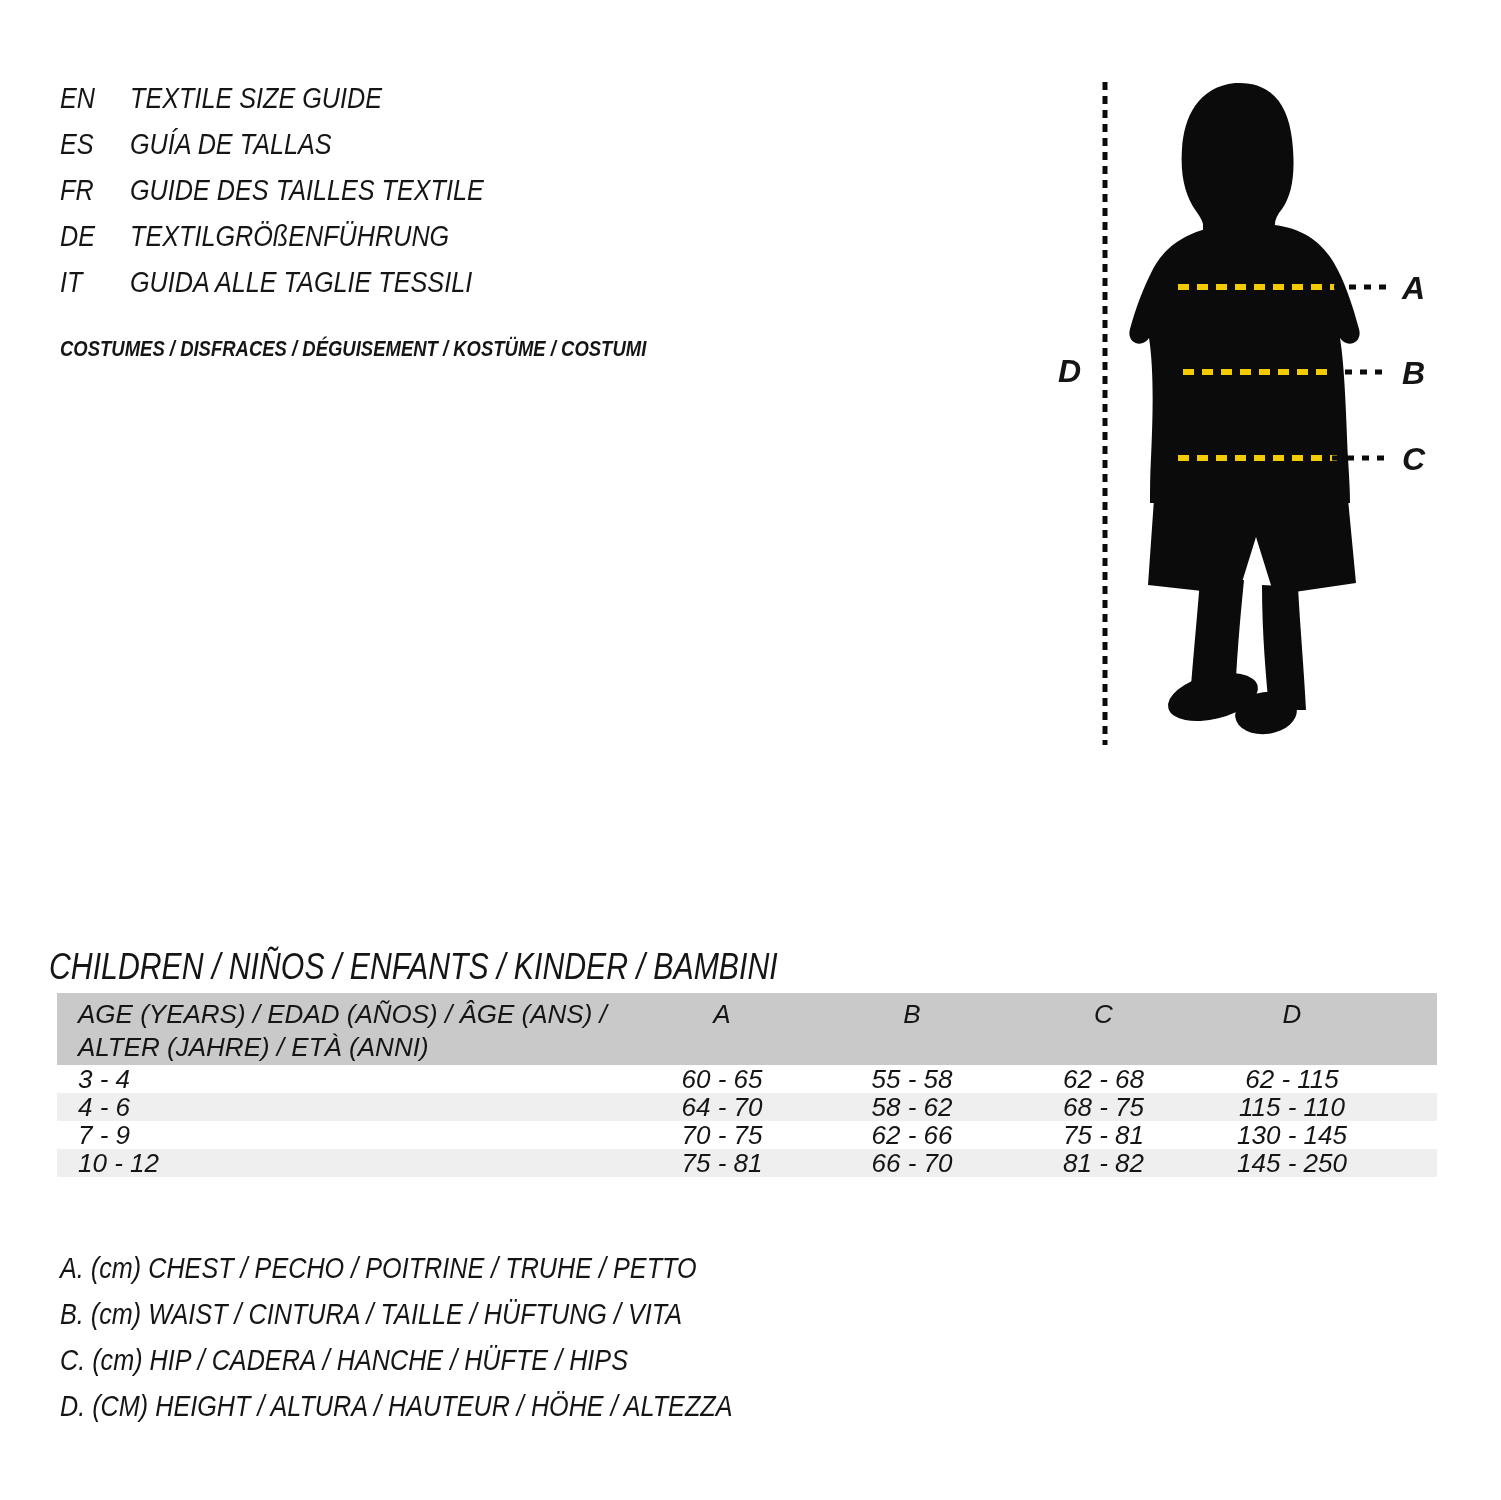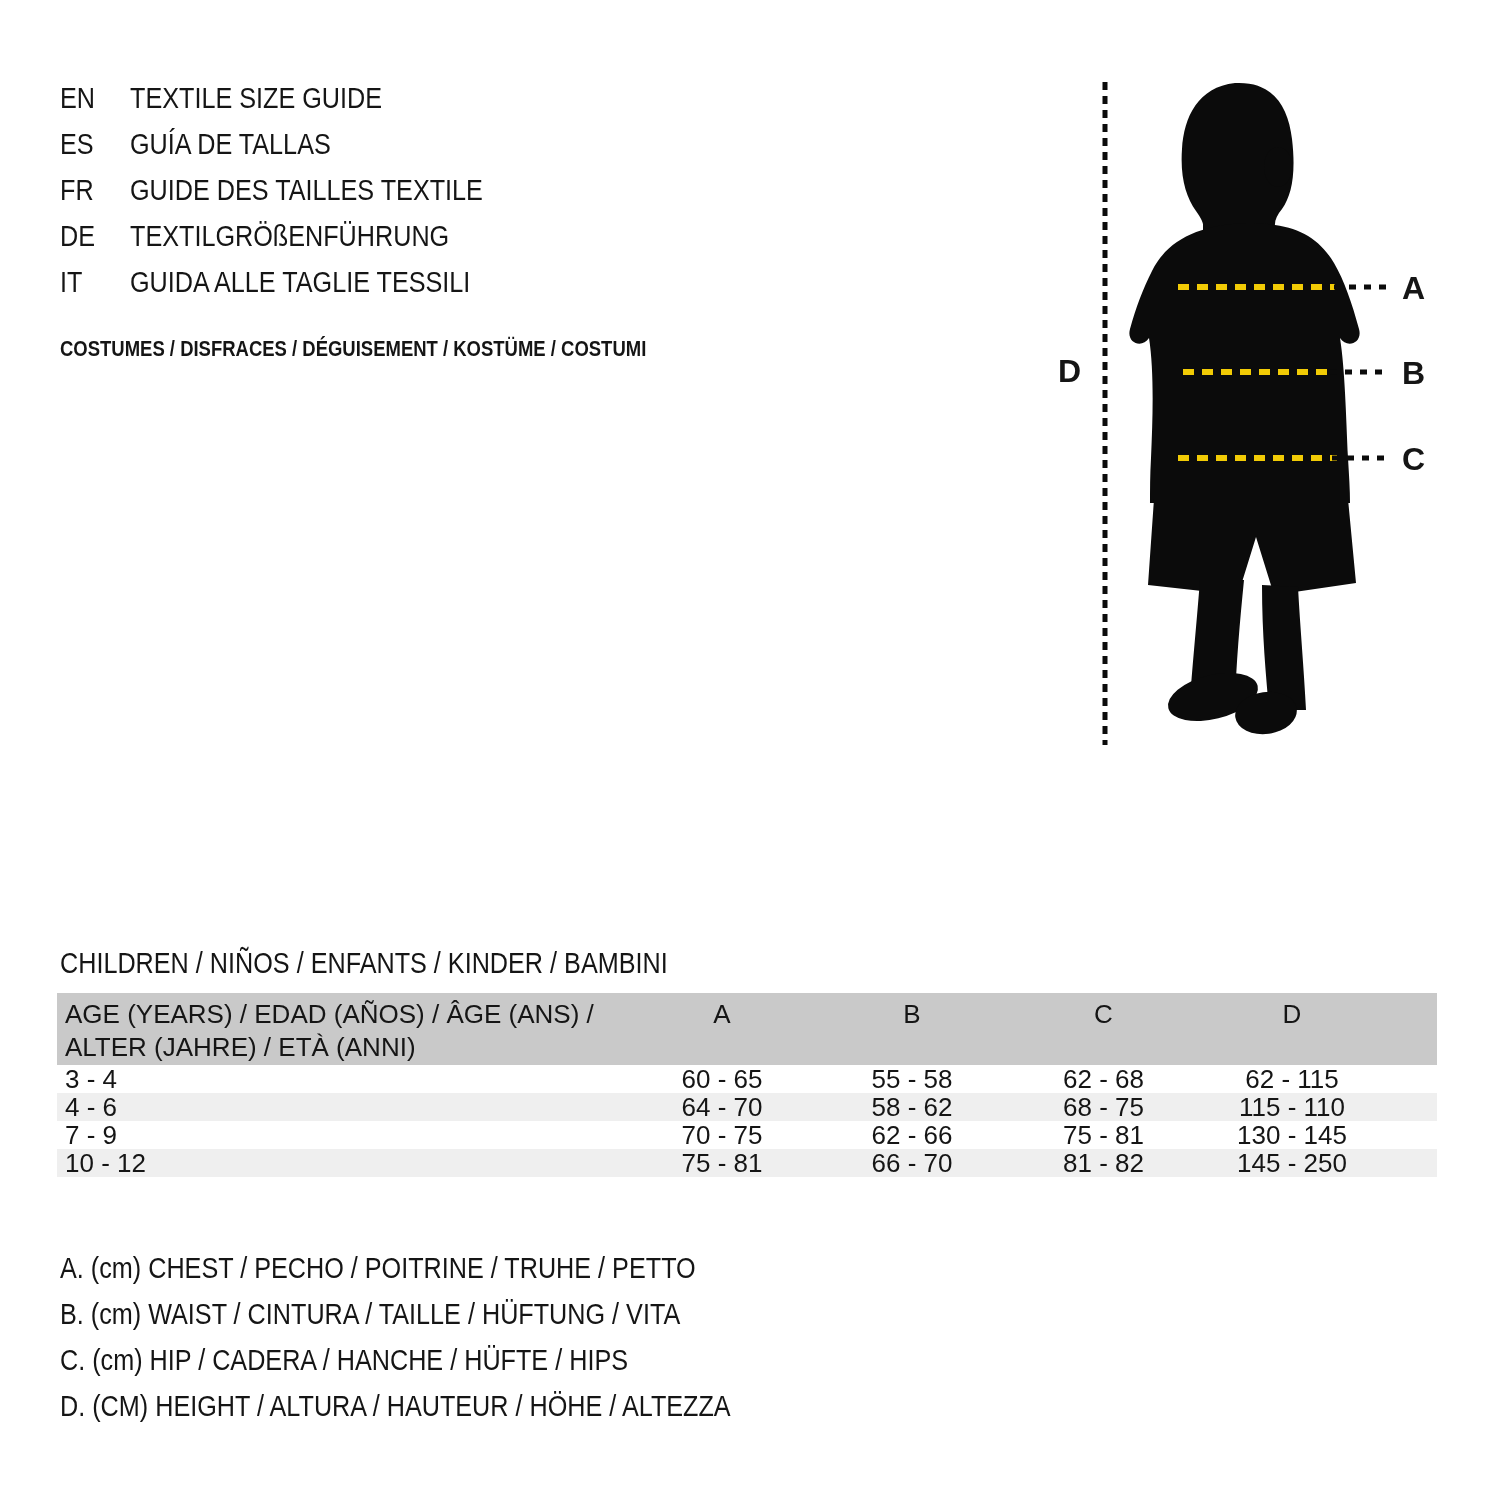--- a/index.html
+++ b/index.html
@@ -1,37 +1,37 @@
 <!DOCTYPE html>
 <html style="--text-ink: #151515; --silhouette-black: #0b0b0b; --accent-yellow: #f2cb05; --table-header-gray: #c9c9c9; --row-stripe-gray: #efefef;"><head>
 <meta charset="utf-8">
 <style>
   html,body{margin:0;padding:0;background:#fff;}
   .canvas{
     position:relative;width:1501px;height:1500px;background:#fff;overflow:hidden;
-    font-family:"Liberation Sans","DejaVu Sans",sans-serif;color:var(--text-ink,#151515);
+    font-family:"Liberation Sans","DejaVu Sans",sans-serif;color:var(--text-ink,#151515);font-style:italic;
   }
   .cond{transform:scaleX(0.84);transform-origin:0 50%;white-space:nowrap;display:inline-block;}
 
   
   .lang-block{position:absolute;left:60px;top:75px;}
   .lang-row{display:flex;height:46px;align-items:center;font-size:30px;}
   .lang-code{width:70px;flex:0 0 70px;}
   
   .costumes-title{position:absolute;left:60px;top:336px;font-size:22px;font-weight:bold;}
-  .children-title{position:absolute;left:60px;top:946px;font-size:30px;}
+  .children-title{position:absolute;left:49px;top:946px;font-size:36px;}
 
   
   .size-table{position:absolute;left:57px;top:993px;width:1380px;font-size:26px;}
   .t-header{display:flex;background:var(--table-header-gray,#c9c9c9);height:72px;align-items:flex-start;}
   .t-header .c-age{padding-top:5px;line-height:33px;}
   .t-header .hcell{padding-top:5px;line-height:33px;text-align:center;}
   .t-row{display:flex;height:28px;align-items:center;}
   .size-table div.t-row:nth-of-type(even){background:var(--row-stripe-gray,#efefef);}
-  .c-age{width:570px;flex:0 0 570px;padding-left:8px;box-sizing:border-box;}
+  .c-age{width:570px;flex:0 0 570px;padding-left:21px;box-sizing:border-box;}
   .c-a{width:190px;flex:0 0 190px;text-align:center;}
   .c-b{width:190px;flex:0 0 190px;text-align:center;}
   .c-c{width:193px;flex:0 0 193px;text-align:center;}
   .c-d{width:184px;flex:0 0 184px;text-align:center;}
 
   
   .legend-block{position:absolute;left:60px;top:1245px;}
   .legend-row{height:46px;display:flex;align-items:center;font-size:30px;text-align:right;}
 
   

